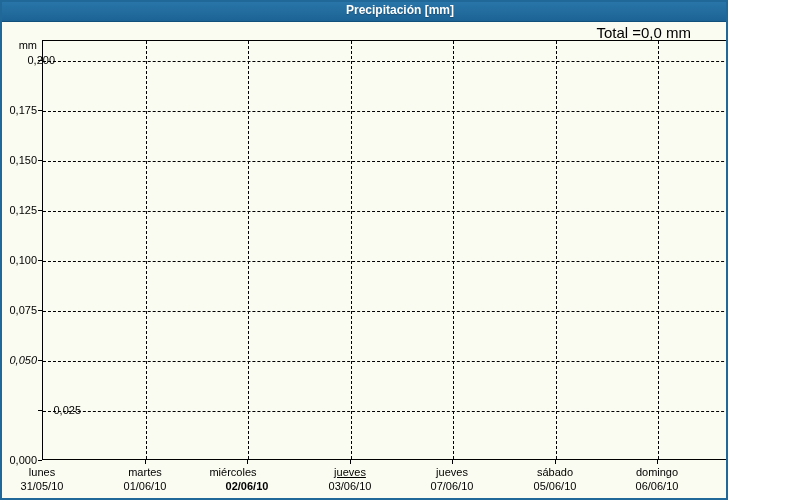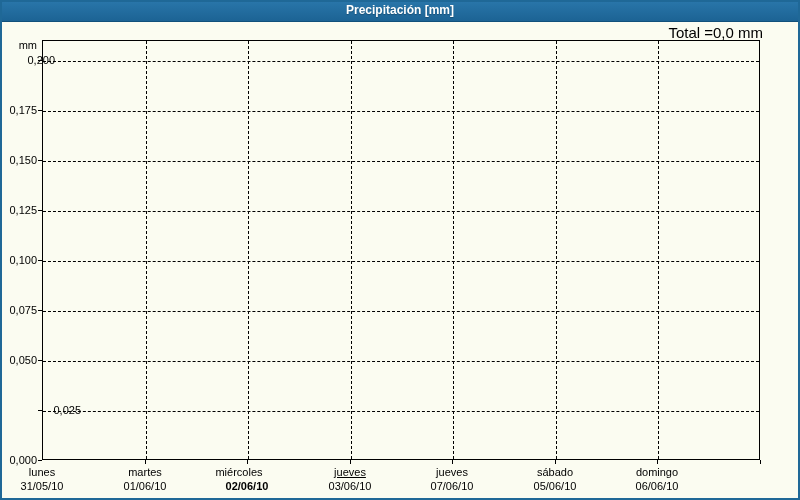--- a/index.html
+++ b/index.html
@@ -1,20 +1,20 @@
 <!DOCTYPE html>
 <html><head>
 <meta charset="utf-8">
 <style>
   html,body { margin:0; padding:0; }
   body { font-family: "Liberation Sans", "DejaVu Sans", sans-serif; }
 
   .window {
     position: relative;
-    width: 800px;
+    width: 728px;
     height: 500px;
     background: #fbfcf1;
     overflow: hidden;
   }
   .frame {
     position: absolute;
     inset: 0;
     border: 2px solid #1f6897;
     pointer-events: none;
     z-index: 10;
@@ -134,38 +134,38 @@
       <div class="ytick-label" style="top: 103px;">0,175</div>
       <div class="ytick-mark" style="left: 38px; top: 110px;"></div>
       <div class="ytick-label" style="top: 153px;">0,150</div>
       <div class="ytick-mark" style="left: 38px; top: 160px;"></div>
       <div class="ytick-label" style="top: 203px;">0,125</div>
       <div class="ytick-mark" style="left: 38px; top: 210px;"></div>
       <div class="ytick-label" style="top: 253px;">0,100</div>
       <div class="ytick-mark" style="left: 38px; top: 260px;"></div>
       <div class="ytick-label" style="top: 303px;">0,075</div>
       <div class="ytick-mark" style="left: 38px; top: 310px;"></div>
-      <div class="ytick-label" style="top: 353px;">0,050</div>
+      <div class="ytick-label" style="top: 353px; font-style: italic;">0,050</div>
       <div class="ytick-mark" style="left: 38px; top: 360px;"></div>
       <div class="ytick-label" style="top: 403px; margin-left: 44px;">0,025</div>
       <div class="ytick-mark" style="left: 38px; top: 410px;"></div>
       <div class="ytick-label" style="top: 453px;">0,000</div>
       <div class="ytick-mark" style="left: 38px; top: 460px;"></div>
       <div class="xtick-mark" style="left: 145px; top: 460px;"></div>
       <div class="xtick-mark" style="left: 247px; top: 460px;"></div>
       <div class="xtick-mark" style="left: 350px; top: 460px;"></div>
       <div class="xtick-mark" style="left: 452px; top: 460px;"></div>
       <div class="xtick-mark" style="left: 555px; top: 460px;"></div>
       <div class="xtick-mark" style="left: 657px; top: 460px;"></div>
       <div class="xtick-mark" style="left: 760px; top: 460px;"></div>
       <div class="xlabel" style="left: -8px; top: 466px;">lunes</div>
       <div class="xlabel" style="left: -8px; top: 480px;">31/05/10</div>
       <div class="xlabel" style="left: 95px; top: 466px;">martes</div>
       <div class="xlabel" style="left: 95px; top: 480px;">01/06/10</div>
-      <div class="xlabel" style="left: 189px; top: 466px;">miércoles</div>
+      <div class="xlabel" style="left: 183px; top: 466px;">miércoles</div>
       <div class="xlabel" style="left: 197px; top: 480px; font-weight: bold;">02/06/10</div>
       <div class="xlabel" style="left: 300px; top: 466px; text-decoration: underline;">jueves</div>
       <div class="xlabel" style="left: 300px; top: 480px;">03/06/10</div>
       <div class="xlabel" style="left: 402px; top: 466px;">jueves</div>
       <div class="xlabel" style="left: 402px; top: 480px;">07/06/10</div>
       <div class="xlabel" style="left: 505px; top: 466px;">sábado</div>
       <div class="xlabel" style="left: 505px; top: 480px;">05/06/10</div>
       <div class="xlabel" style="left: 607px; top: 466px;">domingo</div>
       <div class="xlabel" style="left: 607px; top: 480px;">06/06/10</div>
     </div>

